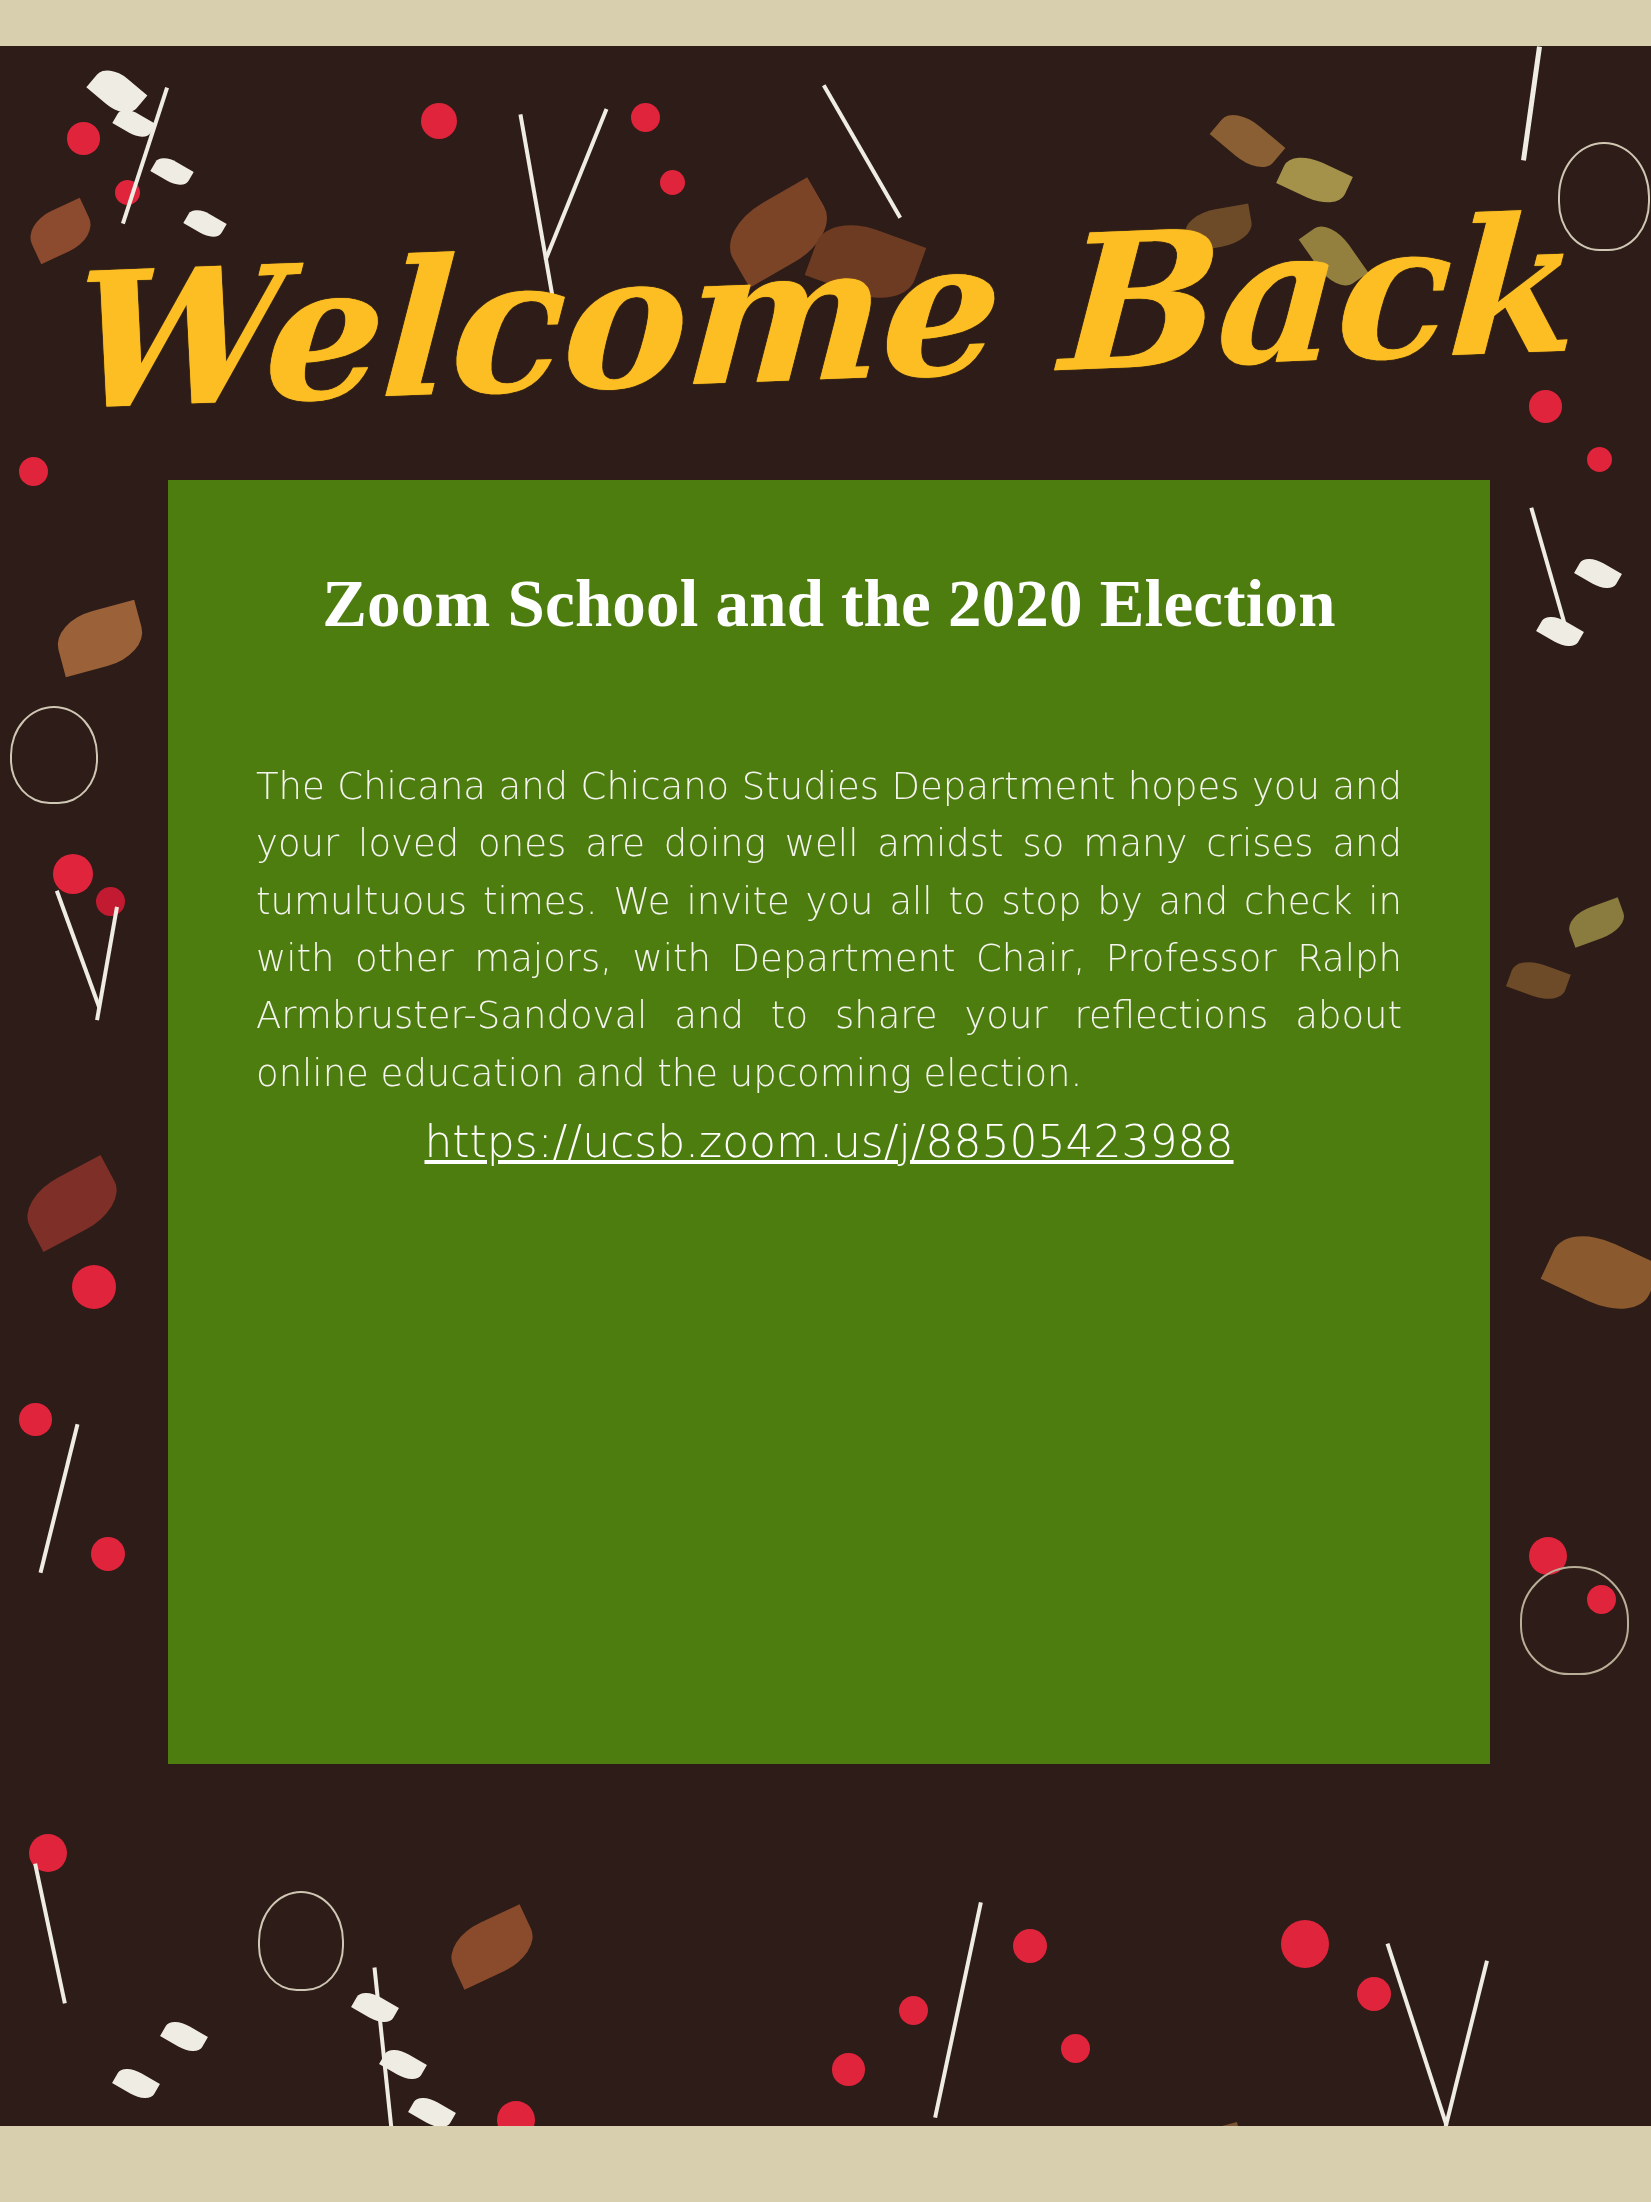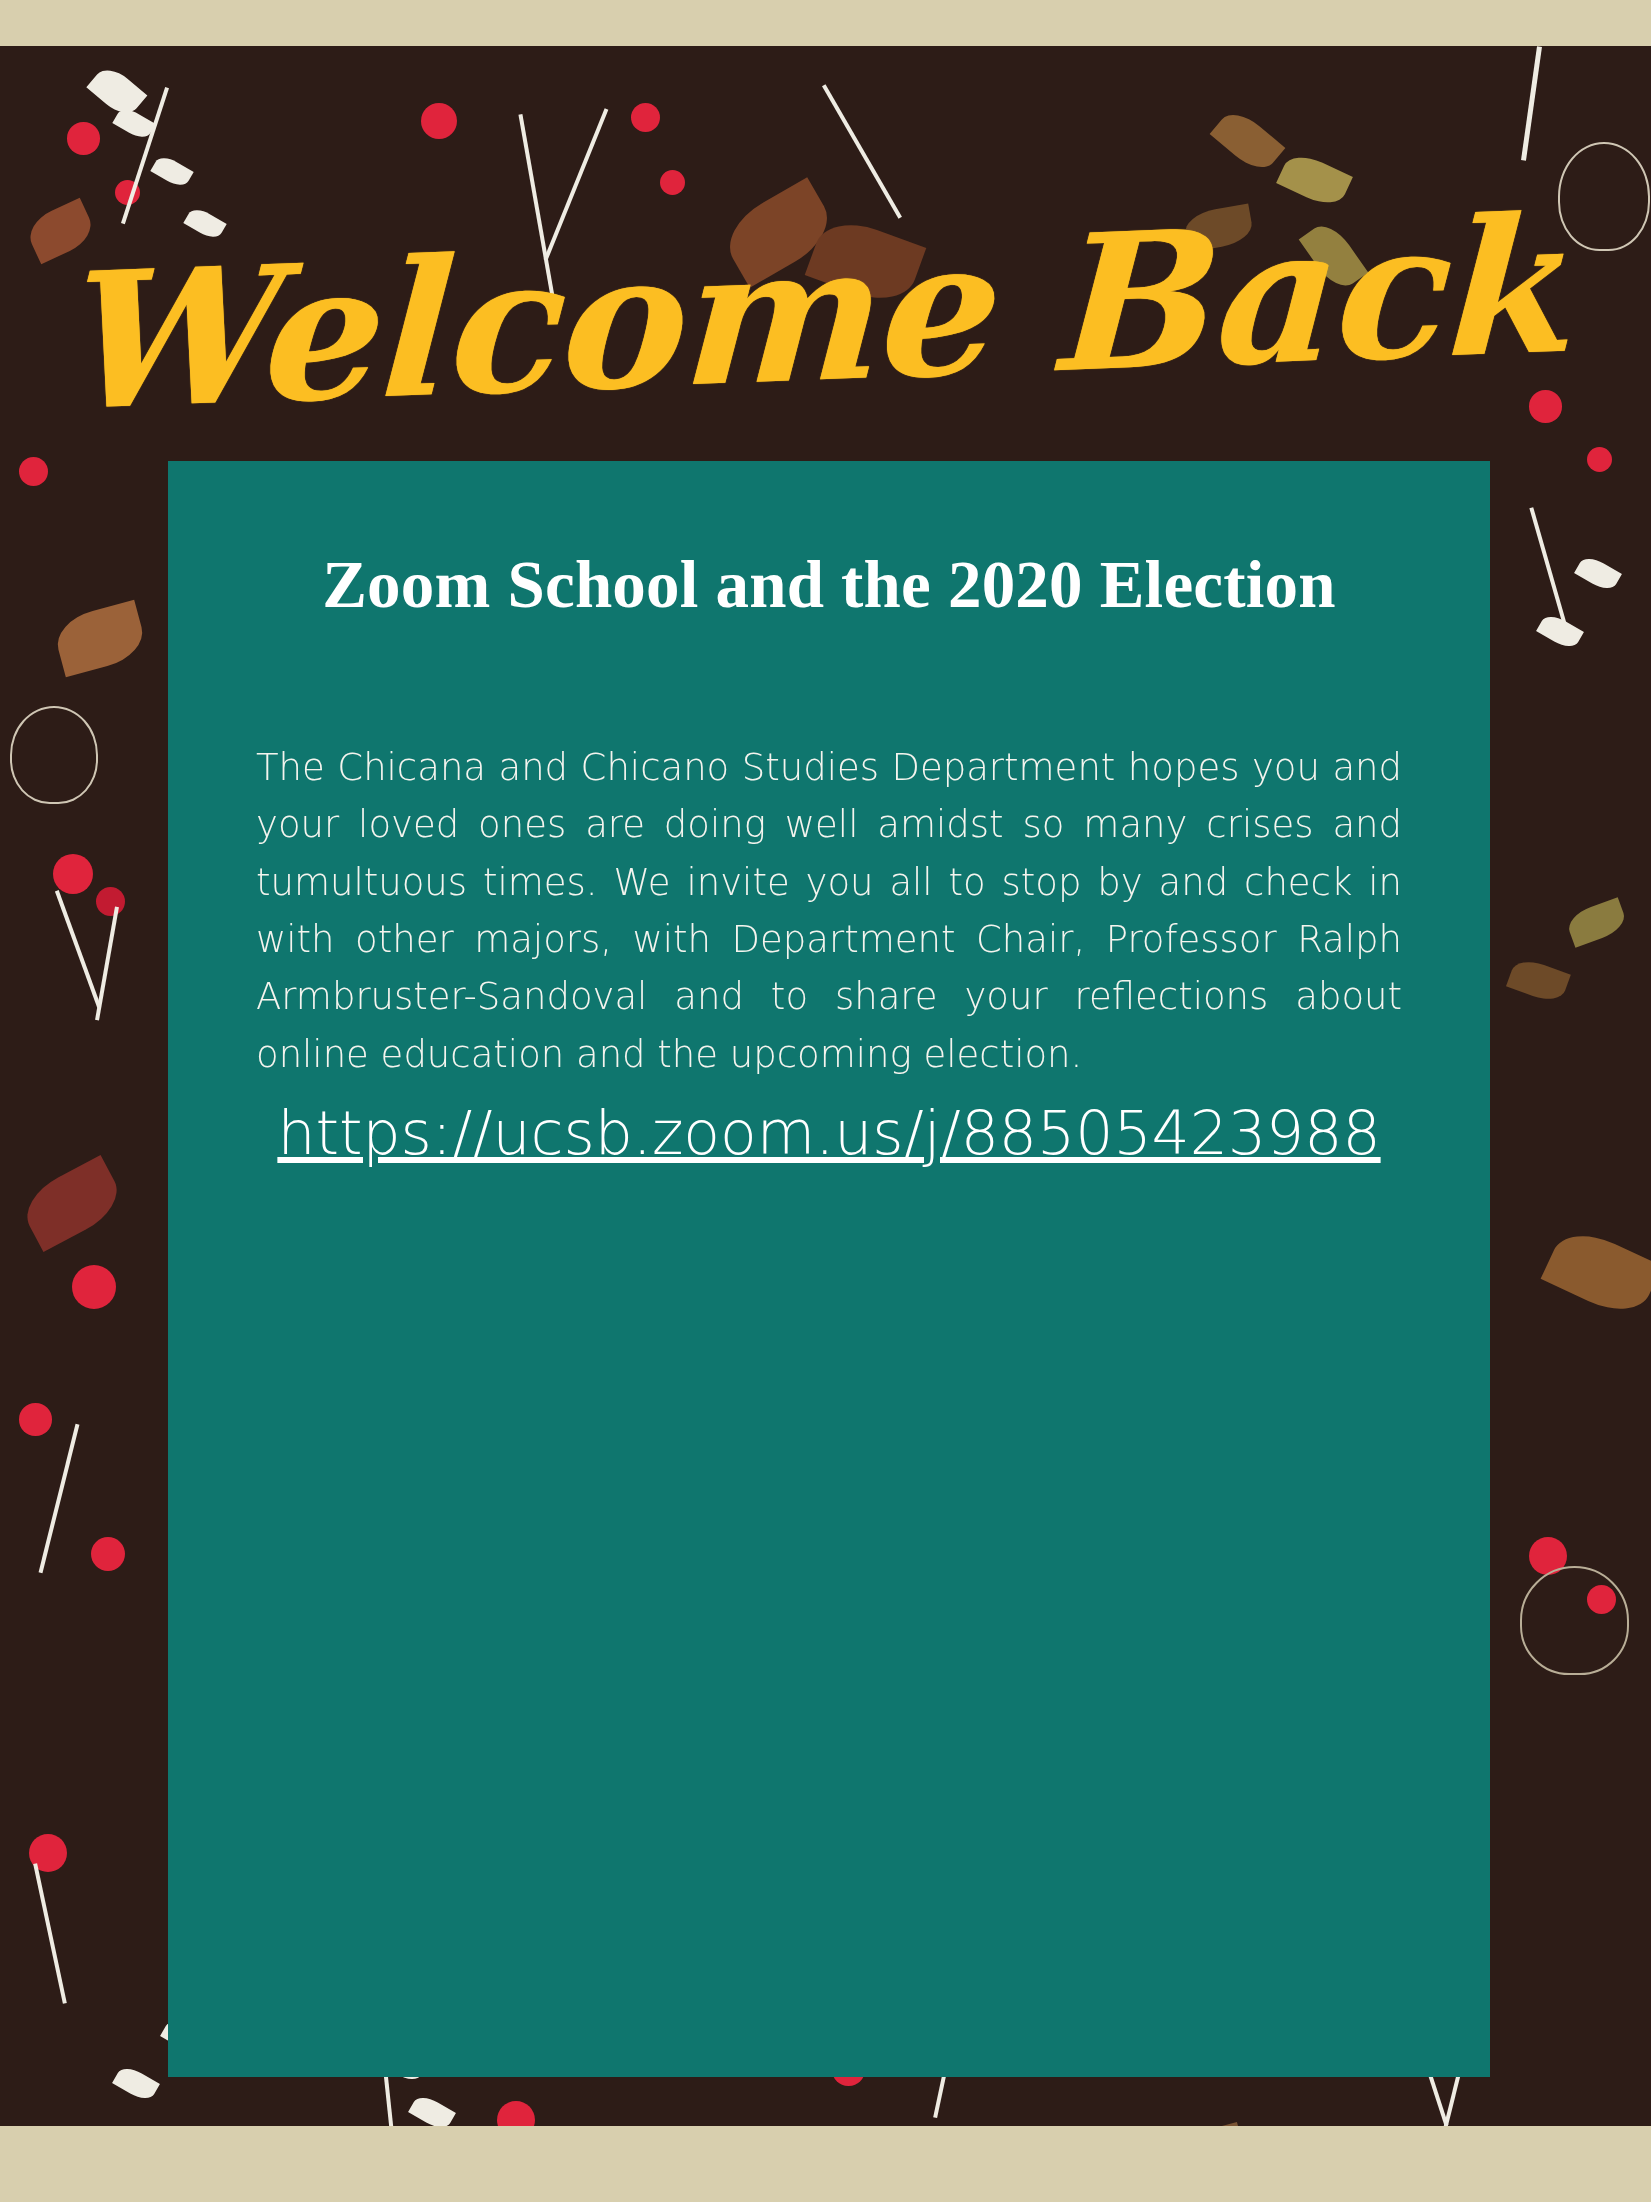--- a/index.html
+++ b/index.html
@@ -60,24 +60,24 @@
   .acorn {
     position: absolute;
     border-radius: 50% 50% 45% 45%;
     border: 2.9px solid #cfc6b4;
   }
 
   
   .card {
     position: absolute;
     left: 168px;
-    top: 461px;
+    top: 480px;
     width: 1322px;
-    height: 1616px;
-    background: #0f766e;
+    height: 1284px;
+    background: #4d7c0f;
     z-index: 5;
   }
 
   .card-inner {
     padding: 57px 88px 0 88px;
   }
 
   .headline {
     margin: 0;
     padding-top: 27px;
@@ -112,21 +112,21 @@
     text-align: center;
     font-weight: 300;
   }
 
   .zoom-link {
     display: block;
     margin: 0;
     padding-top: 9.6px;
     color: #ffffff;
     font-family: "DejaVu Sans", sans-serif;
-    font-size: 60px;
+    font-size: 44px;
     line-height: 1.35;
     text-align: center;
     text-decoration: underline;
     font-weight: 300;
     cursor: pointer;
   }
 
   
   .title-wrap {
     position: absolute;

